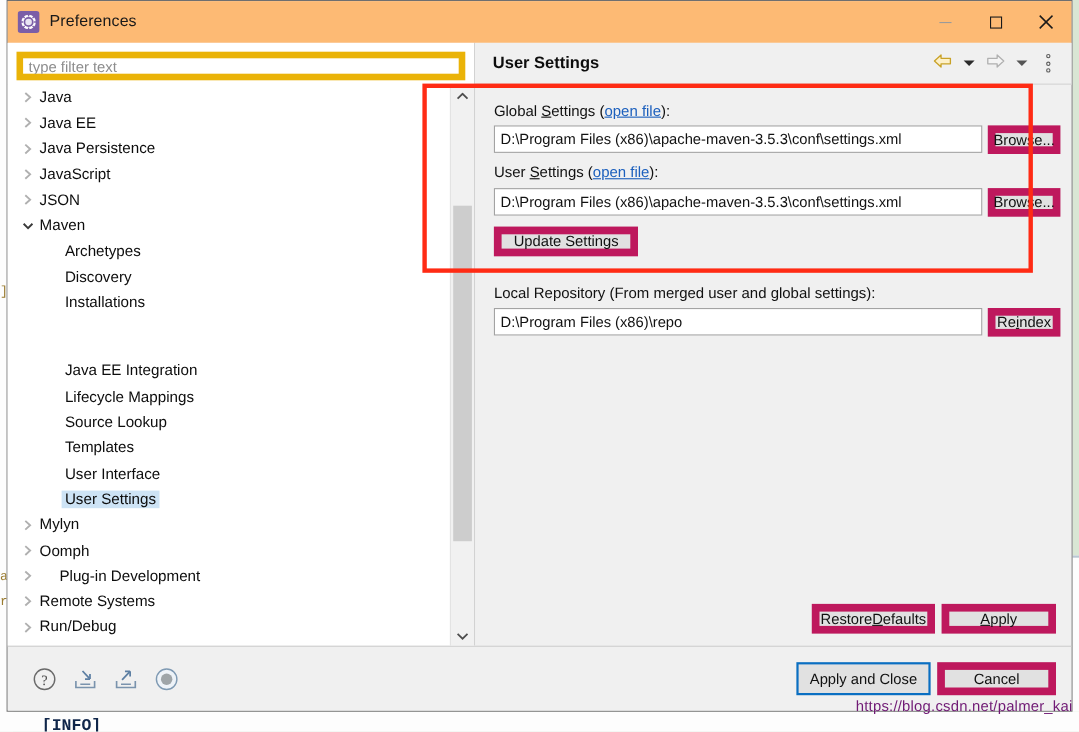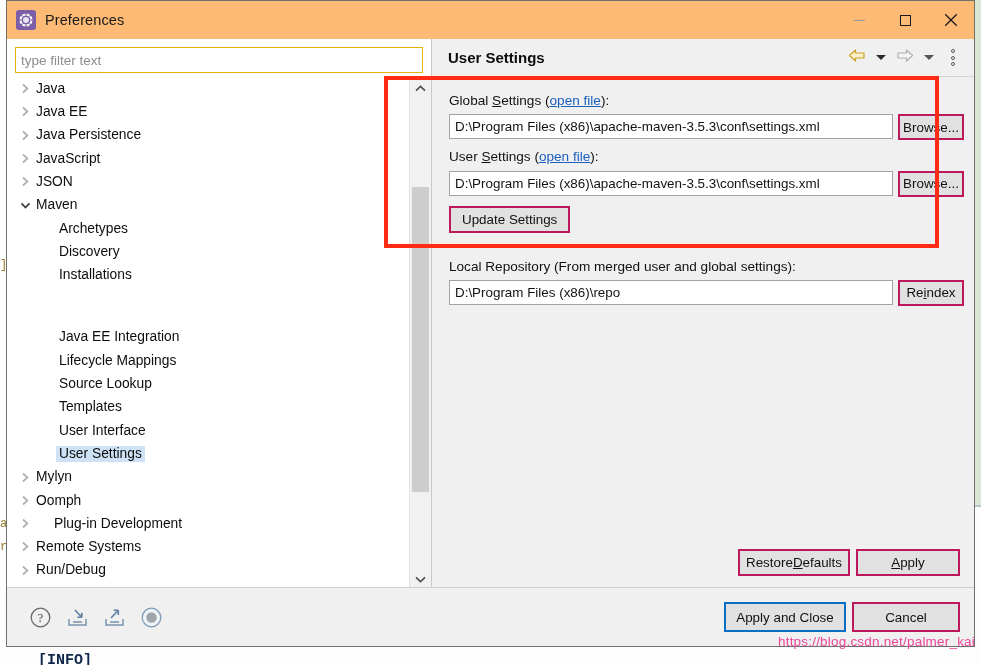--- a/index.html
+++ b/index.html
@@ -64,21 +64,21 @@
 
   
   .left-pane{
     width:424px;flex:0 0 424px;background:#ffffff;
     display:flex;flex-direction:column;position:relative;
     border-right:1px solid #c8c8c8;
   }
   .filter-wrap{padding:8px 8px 4px 8px;background:#ffffff;}
   .filter-input{
     width:100%;box-sizing:border-box;height:26px;
-    border:1px solid #eab308;background:#ffffff;
+    border:6px solid #eab308;background:#ffffff;
     font-family:"Liberation Sans", sans-serif;font-size:13.5px;
     color:#1a1a1a;padding:0 5px;outline:none;
   }
   .filter-input::placeholder{color:#8d8d8d;}
 
   .tree-area{
     flex:1 1 auto;position:relative;overflow:hidden;background:#ffffff;
   }
   .tree{position:absolute;left:0;top:0;right:30px;}
   .tree-row{
@@ -141,21 +141,21 @@
   .link{color:#1b5fbd;text-decoration:underline;cursor:pointer;}
 
   .field-row{display:flex;align-items:stretch;gap:5px;margin-bottom:9px;}
   .text-input{
     flex:1 1 auto;height:25px;box-sizing:border-box;
     border:1px solid #a3a3a3;background:#ffffff;
     font-family:"Liberation Sans", sans-serif;font-size:13.4px;color:#121212;
     padding:0 5px;outline:none;min-width:0;
   }
   .btn{
-    background:#e1e1e1;border:2px solid #be185d;
+    background:#e1e1e1;border:7px solid #be185d;
     font-family:"Liberation Sans", sans-serif;font-size:13.4px;color:#111;
     padding:0 10px;height:27px;cursor:default;box-sizing:border-box;
     display:inline-flex;align-items:center;justify-content:center;white-space:nowrap;
   }
   .btn u{text-decoration:underline;}
   .btn-browse{width:66px;padding:0;height:26px;}
   .btn-reindex{width:66px;padding:0;height:26px;}
   .btn-update{height:27px;padding:0 11px;}
 
   .spacer-lg{height:26px;}
@@ -184,21 +184,21 @@
   
   .annot{
     position:absolute;left:384px;top:76px;width:555px;height:172px;
     border:4px solid #ff2b14;box-sizing:border-box;pointer-events:none;z-index:40;
   }
 
   
   .watermark{
     position:absolute;right:6px;bottom:16px;
     font-family:"Liberation Sans", sans-serif;font-size:13.5px;
-    color:#ec4899;letter-spacing:.2px;z-index:45;pointer-events:none;
+    color:#701a75;letter-spacing:.2px;z-index:45;pointer-events:none;
     white-space:nowrap;
   }
 </style>
 </head>
 <body>
 
 <div class="bg-layer"></div>
 <div class="bg-white-left"></div>
 <div class="bg-console-text" style="top:258px;">]</div>
 <div class="bg-console-text" style="top:517px;">a</div>

